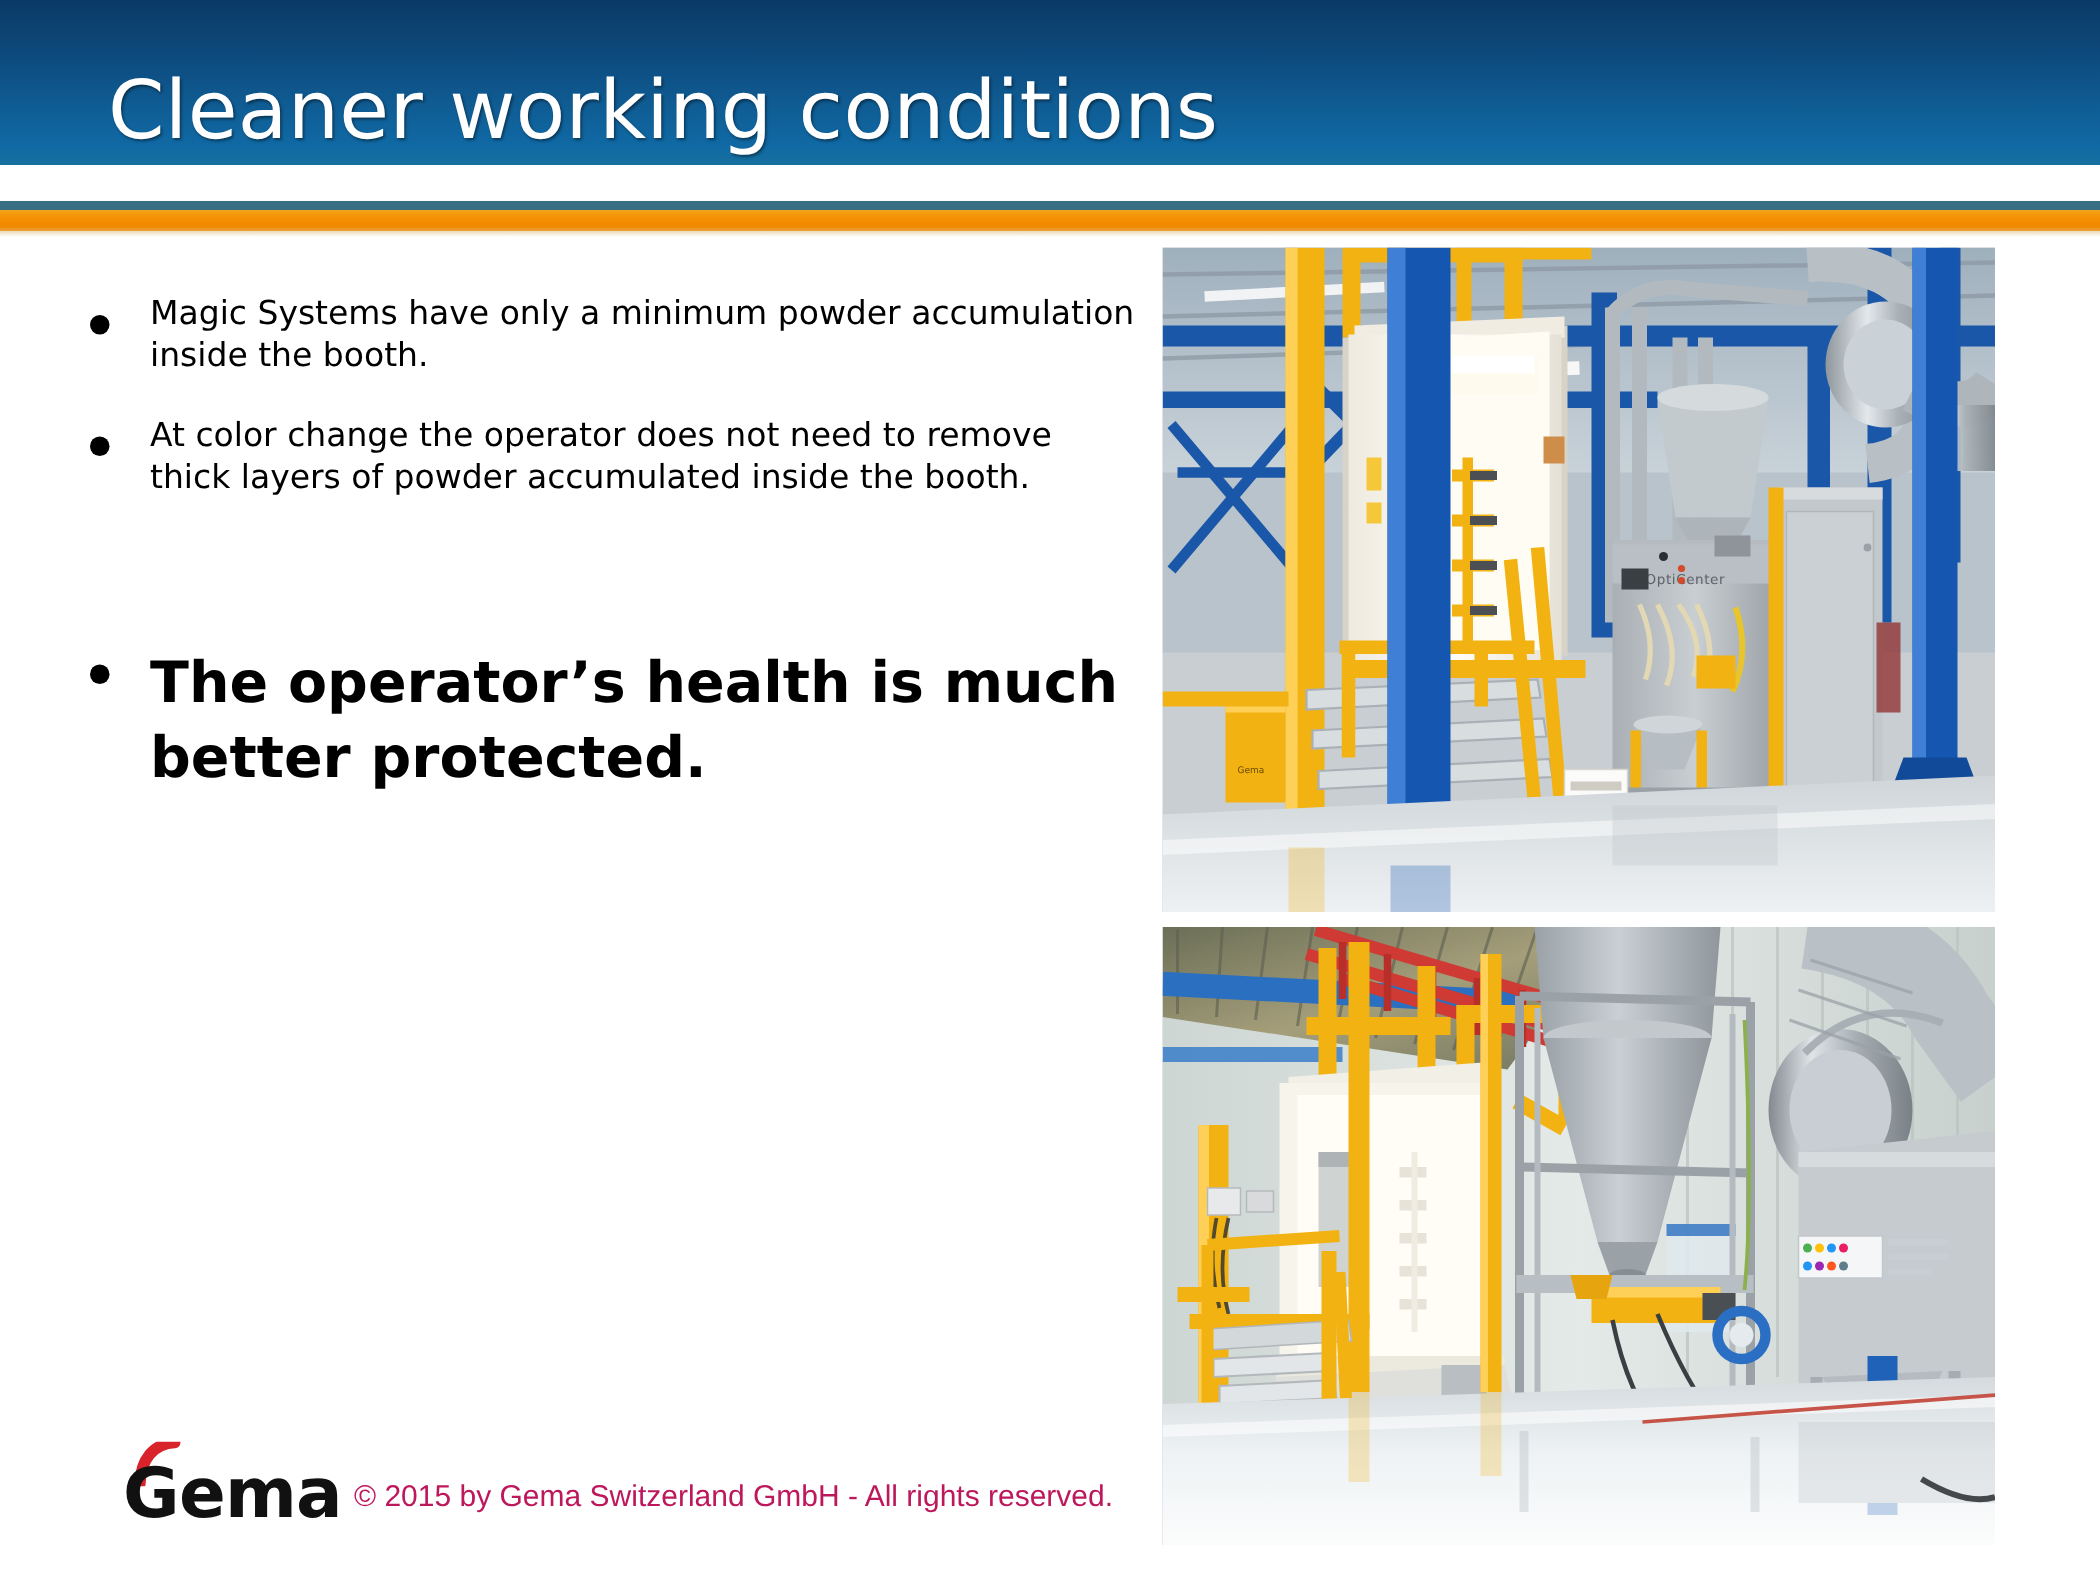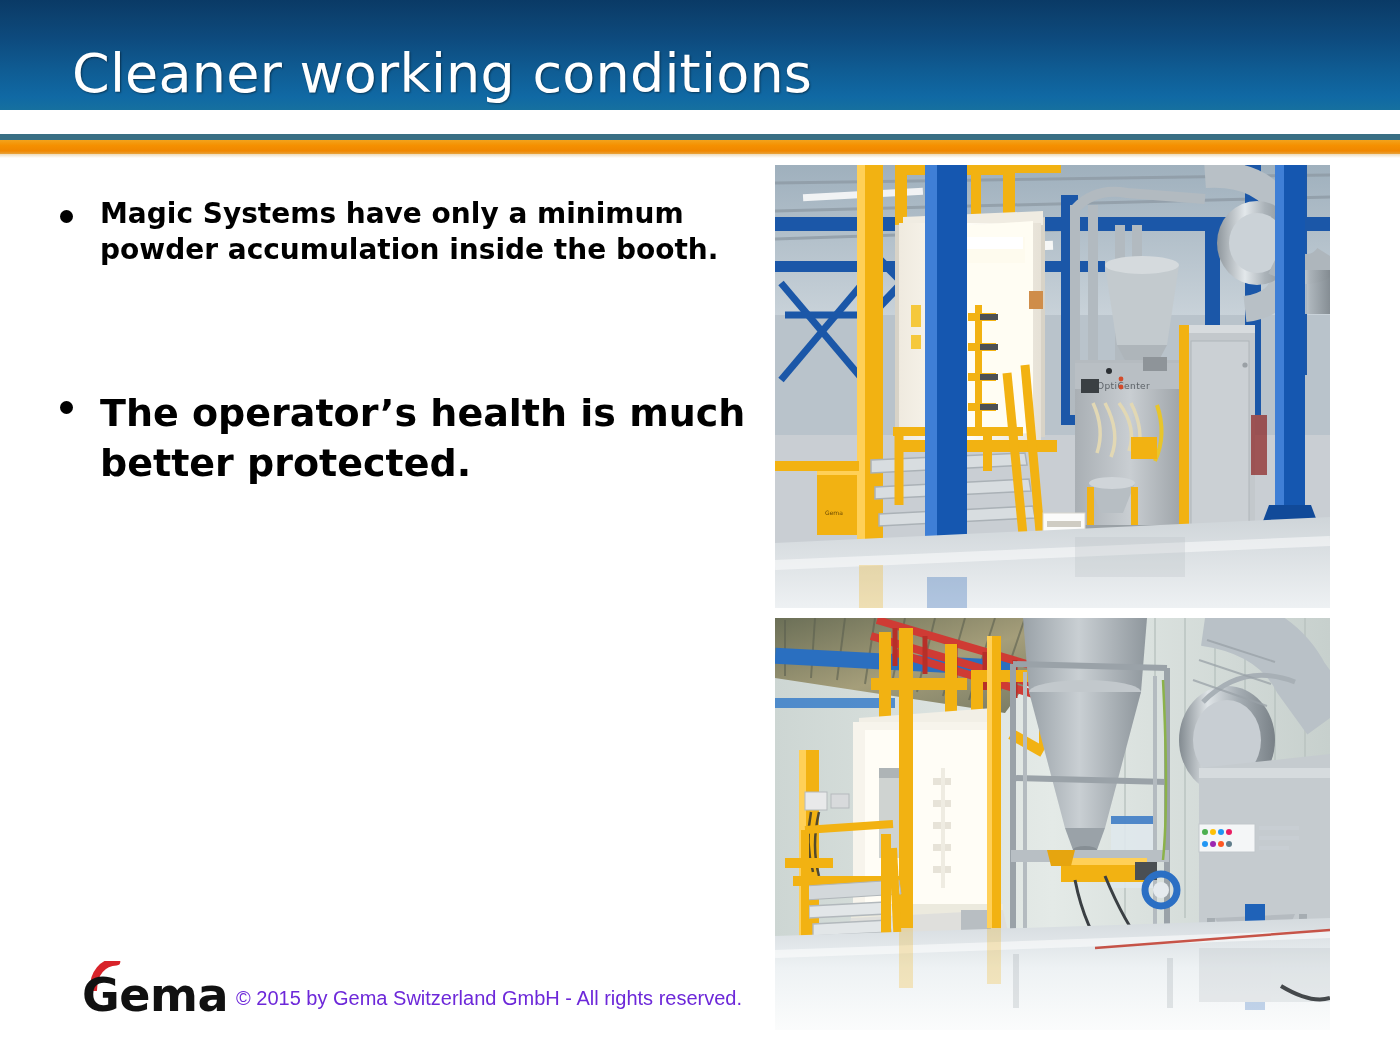--- a/index.html
+++ b/index.html
@@ -99,24 +99,24 @@
     content: "";
     display: inline-block;
     width: 13px;
     height: 13px;
     border-radius: 50%;
     background: #000;
     vertical-align: middle;
   }
   .bullet .btext {
     flex: 1 1 auto;
-    font-size: 28px;
+    font-size: 22px;
     line-height: 1.29;
     color: #000000;
-    font-weight: 700;
+    font-weight: 400;
   }
   .bullet.bold .btext {
     font-weight: bold;
     font-size: 38px;
     line-height: 1.32;
   }
   .bullet.bold .dot { padding-top: 13px; }
   .bullet.b1 { margin-bottom: 24px; }
   .bullet.b2 { margin-bottom: 0; }
   .group-gap { height: 96px; }
@@ -152,21 +152,21 @@
     width: 34px;
     height: 30px;
     overflow: hidden;
     pointer-events: none;
   }
   .logo-swoosh svg { display: block; }
   .copyright {
     margin-left: 22px;
     padding-bottom: 8px;
     font-size: 20px;
-    color: #6d28d9;
+    color: #be185d;
     font-family: "Liberation Sans", sans-serif;
     white-space: nowrap;
     margin-top: 22px;
   }
 
   
   .photo {
     position: absolute;
     overflow: hidden;
     background: #c9ced3;
@@ -197,20 +197,24 @@
 
 <div class="content">
 
   <div class="bullet-col">
 
     <div class="bullet b1">
       <span class="dot"></span>
       <span class="btext">Magic Systems have only a minimum powder accumulation inside the booth.</span>
     </div>
 
+    <div class="bullet b2">
+      <span class="dot"></span>
+      <span class="btext">At color change the operator does not need to remove thick layers of powder accumulated inside the booth.</span>
+    </div>
 
     <div class="group-gap"></div>
 
     <div class="bullet bold b3">
       <span class="dot"></span>
       <span class="btext">The operator’s health is much better protected.</span>
     </div>
 
 
   </div>

